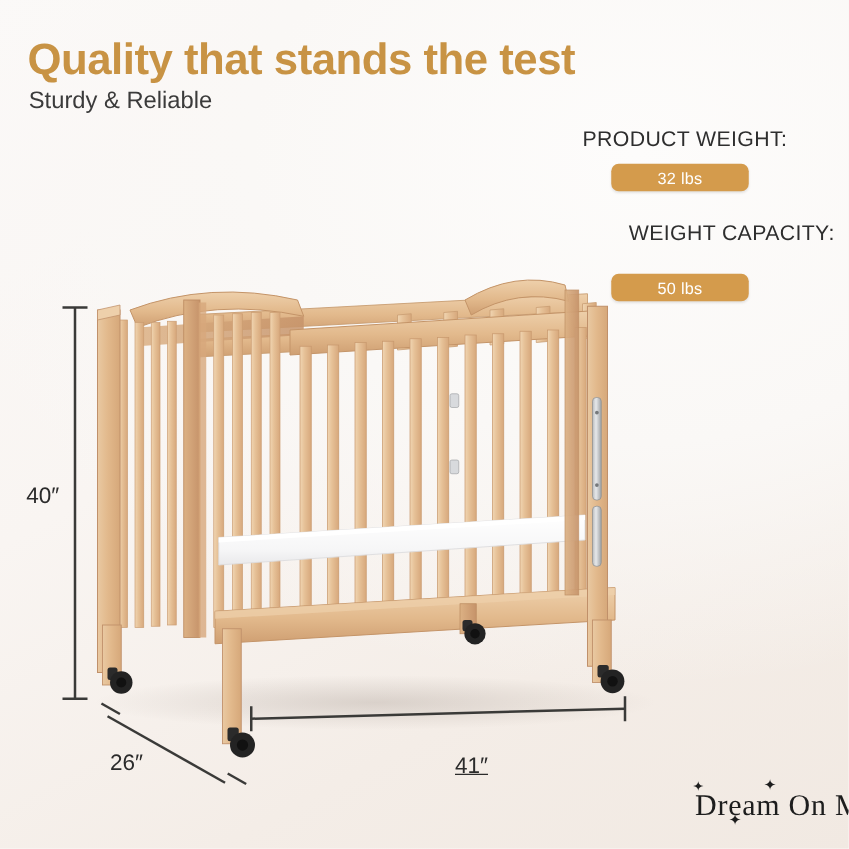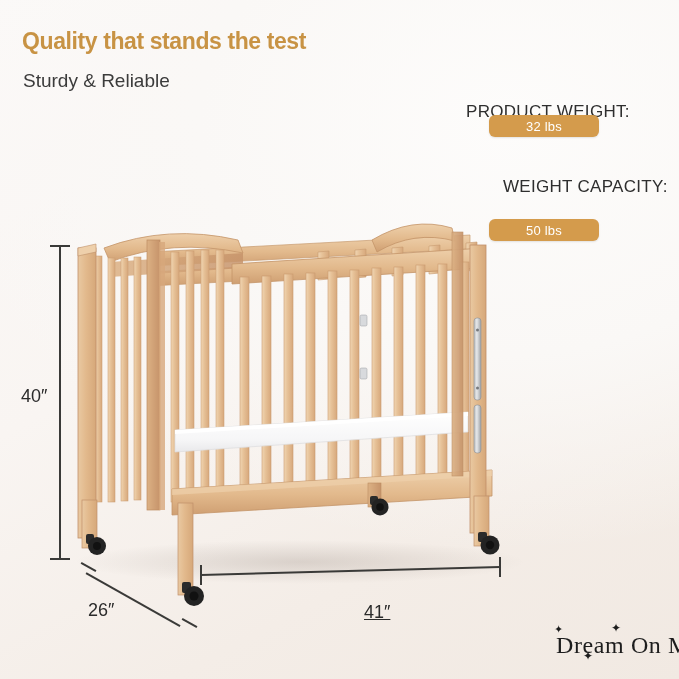--- a/index.html
+++ b/index.html
@@ -11,42 +11,42 @@
   #page{
     position:relative;width:679px;height:679px;overflow:hidden;
     background:
       radial-gradient(ellipse 120% 90% at 75% 18%, #fdfcfb 0%, #faf8f6 38%, rgba(250,248,246,0) 70%),
       linear-gradient(152deg, #fbf9f8 0%, #f9f5f2 42%, #f4ede7 74%, #f1e9e2 100%);
   }
 
   
   .title{
     position:absolute;left:22px;top:28px;
-    font-size:23px;font-weight:bold;letter-spacing:-0.4px;
+    font-size:35px;font-weight:bold;letter-spacing:-0.4px;
     color:#c89344;white-space:nowrap;
   }
   .subtitle{
     position:absolute;left:23px;top:70px;
     font-size:19px;color:#3b3b3b;white-space:nowrap;
   }
 
   
   .spec-label{
     position:absolute;font-size:17px;color:#2e2e2e;
     letter-spacing:0.3px;white-space:nowrap;
   }
   .spec-badge{
     position:absolute;width:110px;height:22px;border-radius:6px;
     background:#d49b4c;
     display:flex;align-items:center;justify-content:center;
     color:#ffffff;font-size:13px;letter-spacing:0.2px;
     box-shadow:0 1px 2px rgba(0,0,0,0.10);
   }
   #spec-label-1{left:466px;top:102px;}
-  #spec-badge-1{left:489px;top:115px;}
+  #spec-badge-1{left:489px;top:131px;}
   #spec-label-2{left:466px;top:177px;margin-left:37px;}
   #spec-badge-2{left:489px;top:219px;}
 
   
   .dimline{position:absolute;background:#3a3a38;}
   .dim-text{
     position:absolute;font-size:18px;color:#2b2b2b;white-space:nowrap;
   }
   #dim-h-line{left:59px;top:246px;width:2.2px;height:314px;}
   #dim-h-cap-top{left:50px;top:245px;width:20px;height:2.2px;}

